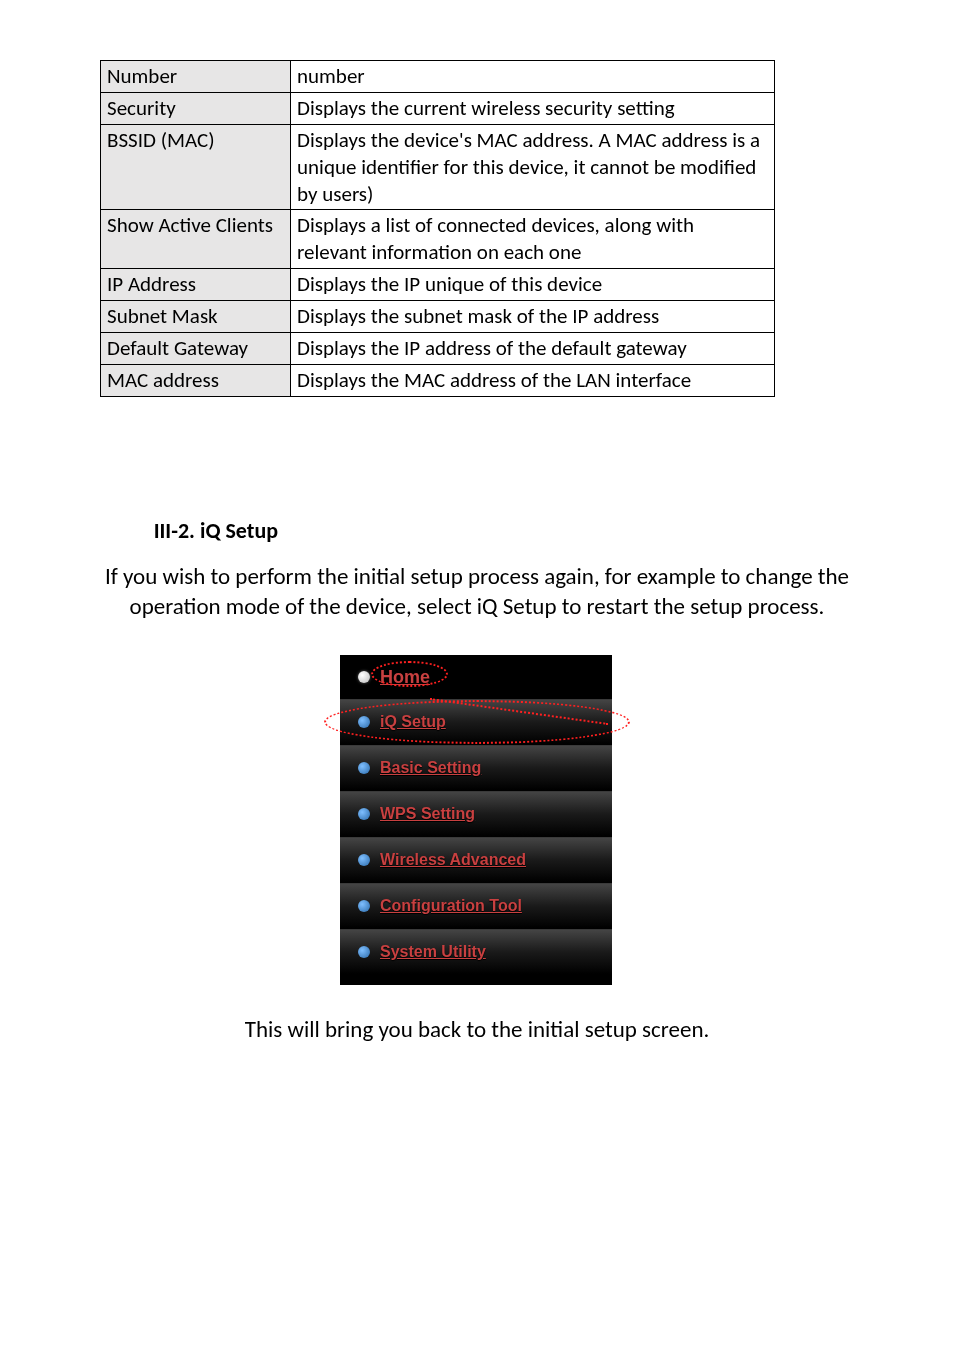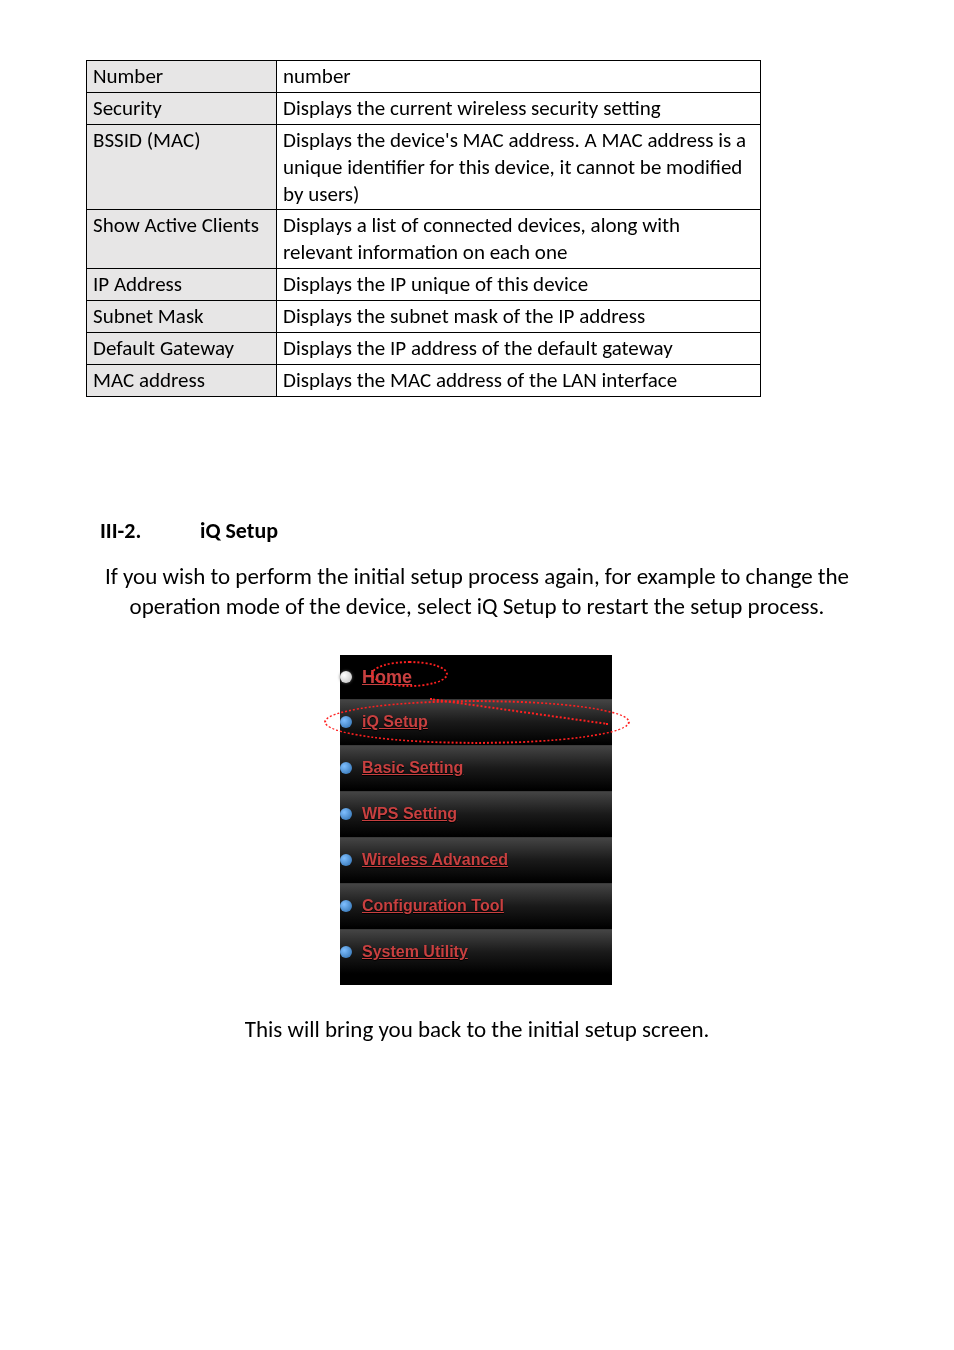--- a/index.html
+++ b/index.html
@@ -10,21 +10,21 @@
     body {
       font-family: Calibri, Arial, sans-serif;
       background: #fff;
       width: 954px;
       padding: 60px 70px;
       color: #000;
     }
     .info-table {
       border-collapse: collapse;
       width: 675px;
-      margin-left: 16px;
+      margin-left: 30px;
       margin-bottom: 120px;
     }
     .info-table td {
       border: 1px solid #000;
       padding: 2px 6px;
       font-size: 21px;
       vertical-align: top;
       line-height: 1.28;
     }
     .info-table td.col-label {
@@ -36,20 +36,21 @@
     }
     .section-heading {
       font-size: 22px;
       font-weight: bold;
       margin-left: 30px;
       margin-bottom: 18px;
     }
     .section-heading .num {
       display: inline-block;
       width: 95px;
+      text-align: right;
     }
     .body-text {
       font-size: 23px;
       line-height: 1.3;
       margin-bottom: 20px;
       text-align: center;
     }
     .menu-container {
       width: 310px;
       margin: 0 auto 30px auto;
@@ -61,20 +62,21 @@
       width: 272px;
       position: relative;
       padding-bottom: 10px;
     }
     .menu-item {
       border-top: 1px solid #3a3a3a;
       border-bottom: 1px solid #000;
       height: 46px;
       display: flex;
       align-items: center;
+      padding-left: 18px;
       background: linear-gradient(#444 0%, #1a1a1a 50%, #000 100%);
       position: relative;
     }
     .menu-item.home {
       background: #000;
       border: none;
       height: 44px;
     }
     .menu-item .bullet {
       width: 12px;

